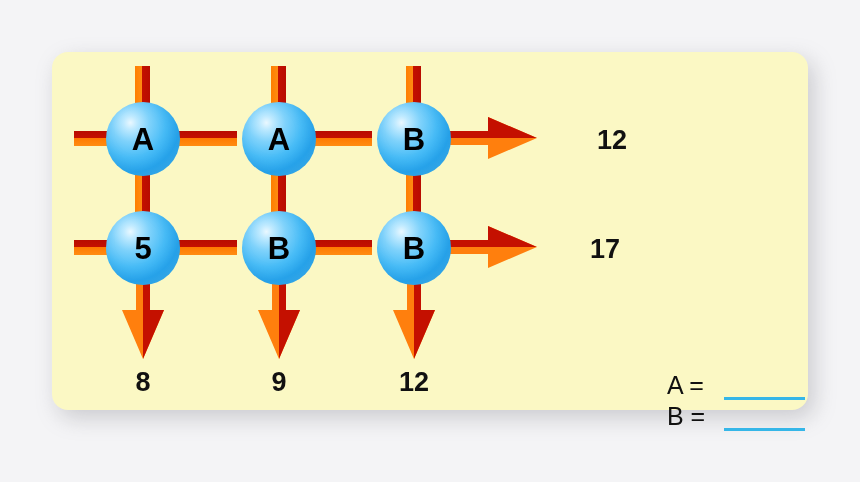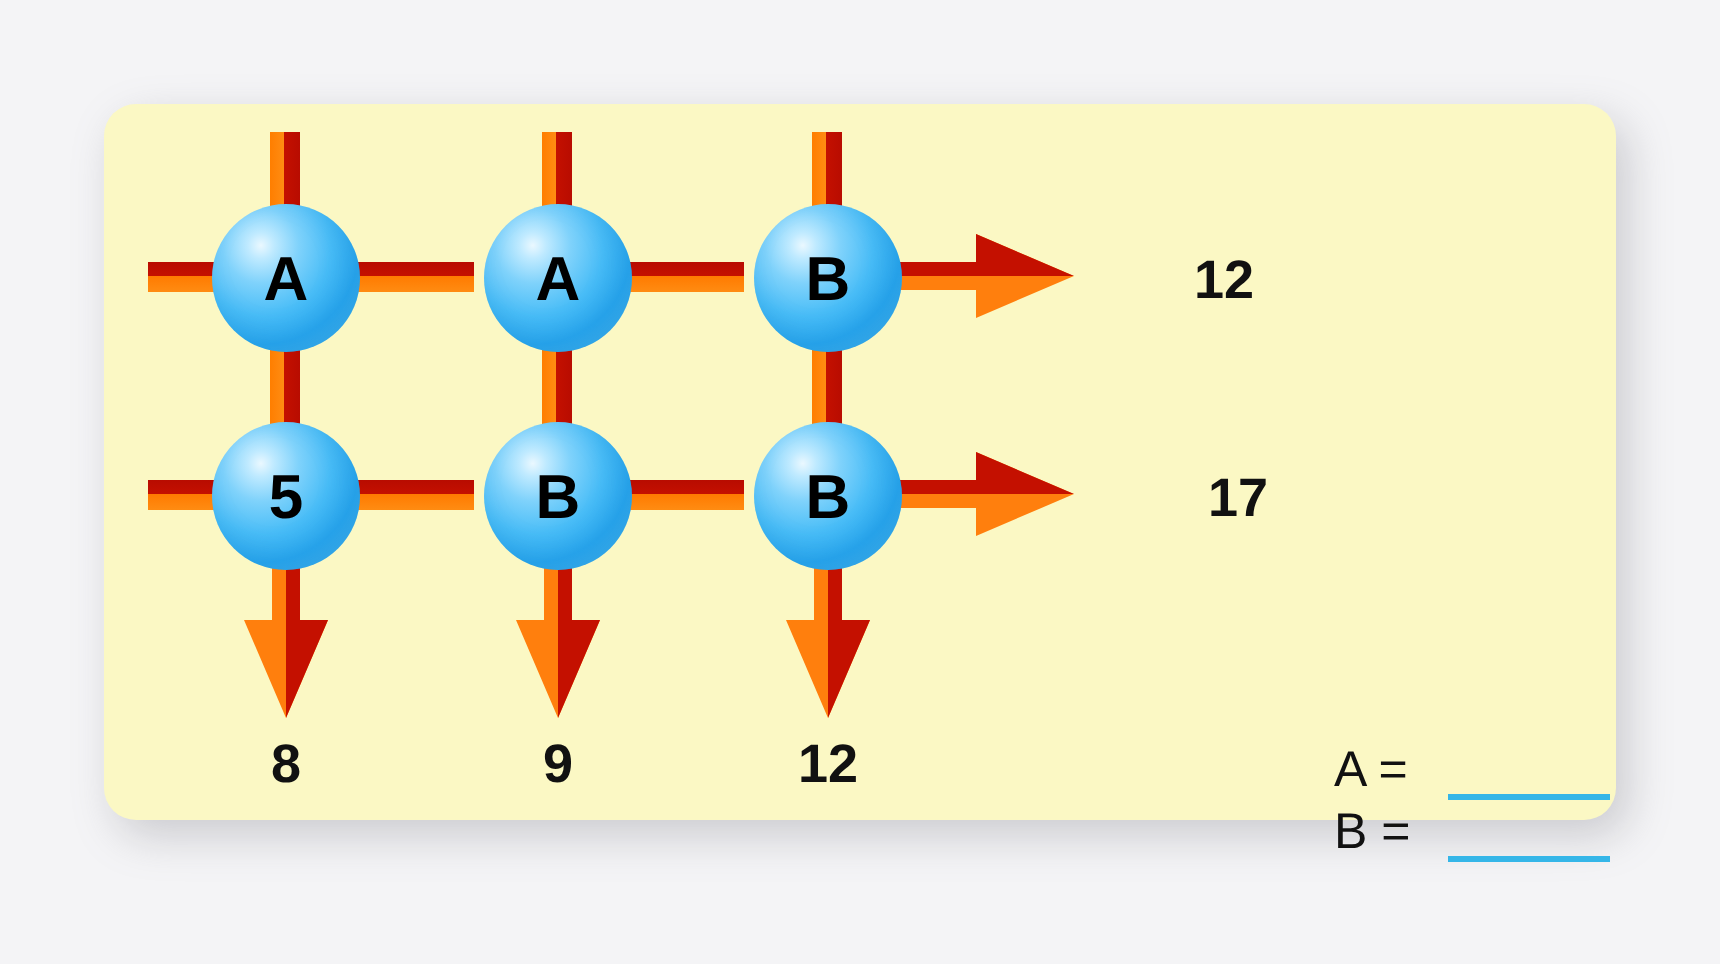--- a/index.html
+++ b/index.html
@@ -202,21 +202,21 @@
       <span class="sphere-label">5</span>
     </div>
     <div class="sphere" style="left:190px; top:159px;">
       <span class="sphere-label">B</span>
     </div>
     <div class="sphere" style="left:325px; top:159px;">
       <span class="sphere-label">B</span>
     </div>
 
     <div class="total" style="left:545px; top:73px;">12</div>
-    <div class="total" style="left:552px; top:182px;">17</div>
+    <div class="total" style="left:538px; top:182px;">17</div>
 
     <div class="col-total" style="left:61px; top:315px;">8</div>
     <div class="col-total" style="left:197px; top:315px;">9</div>
     <div class="col-total" style="left:332px; top:315px;">12</div>
 
     <div id="answers">
       <div class="answer-row">
         <span class="answer-label">A =</span>
         <span class="answer-line"></span>
       </div>

